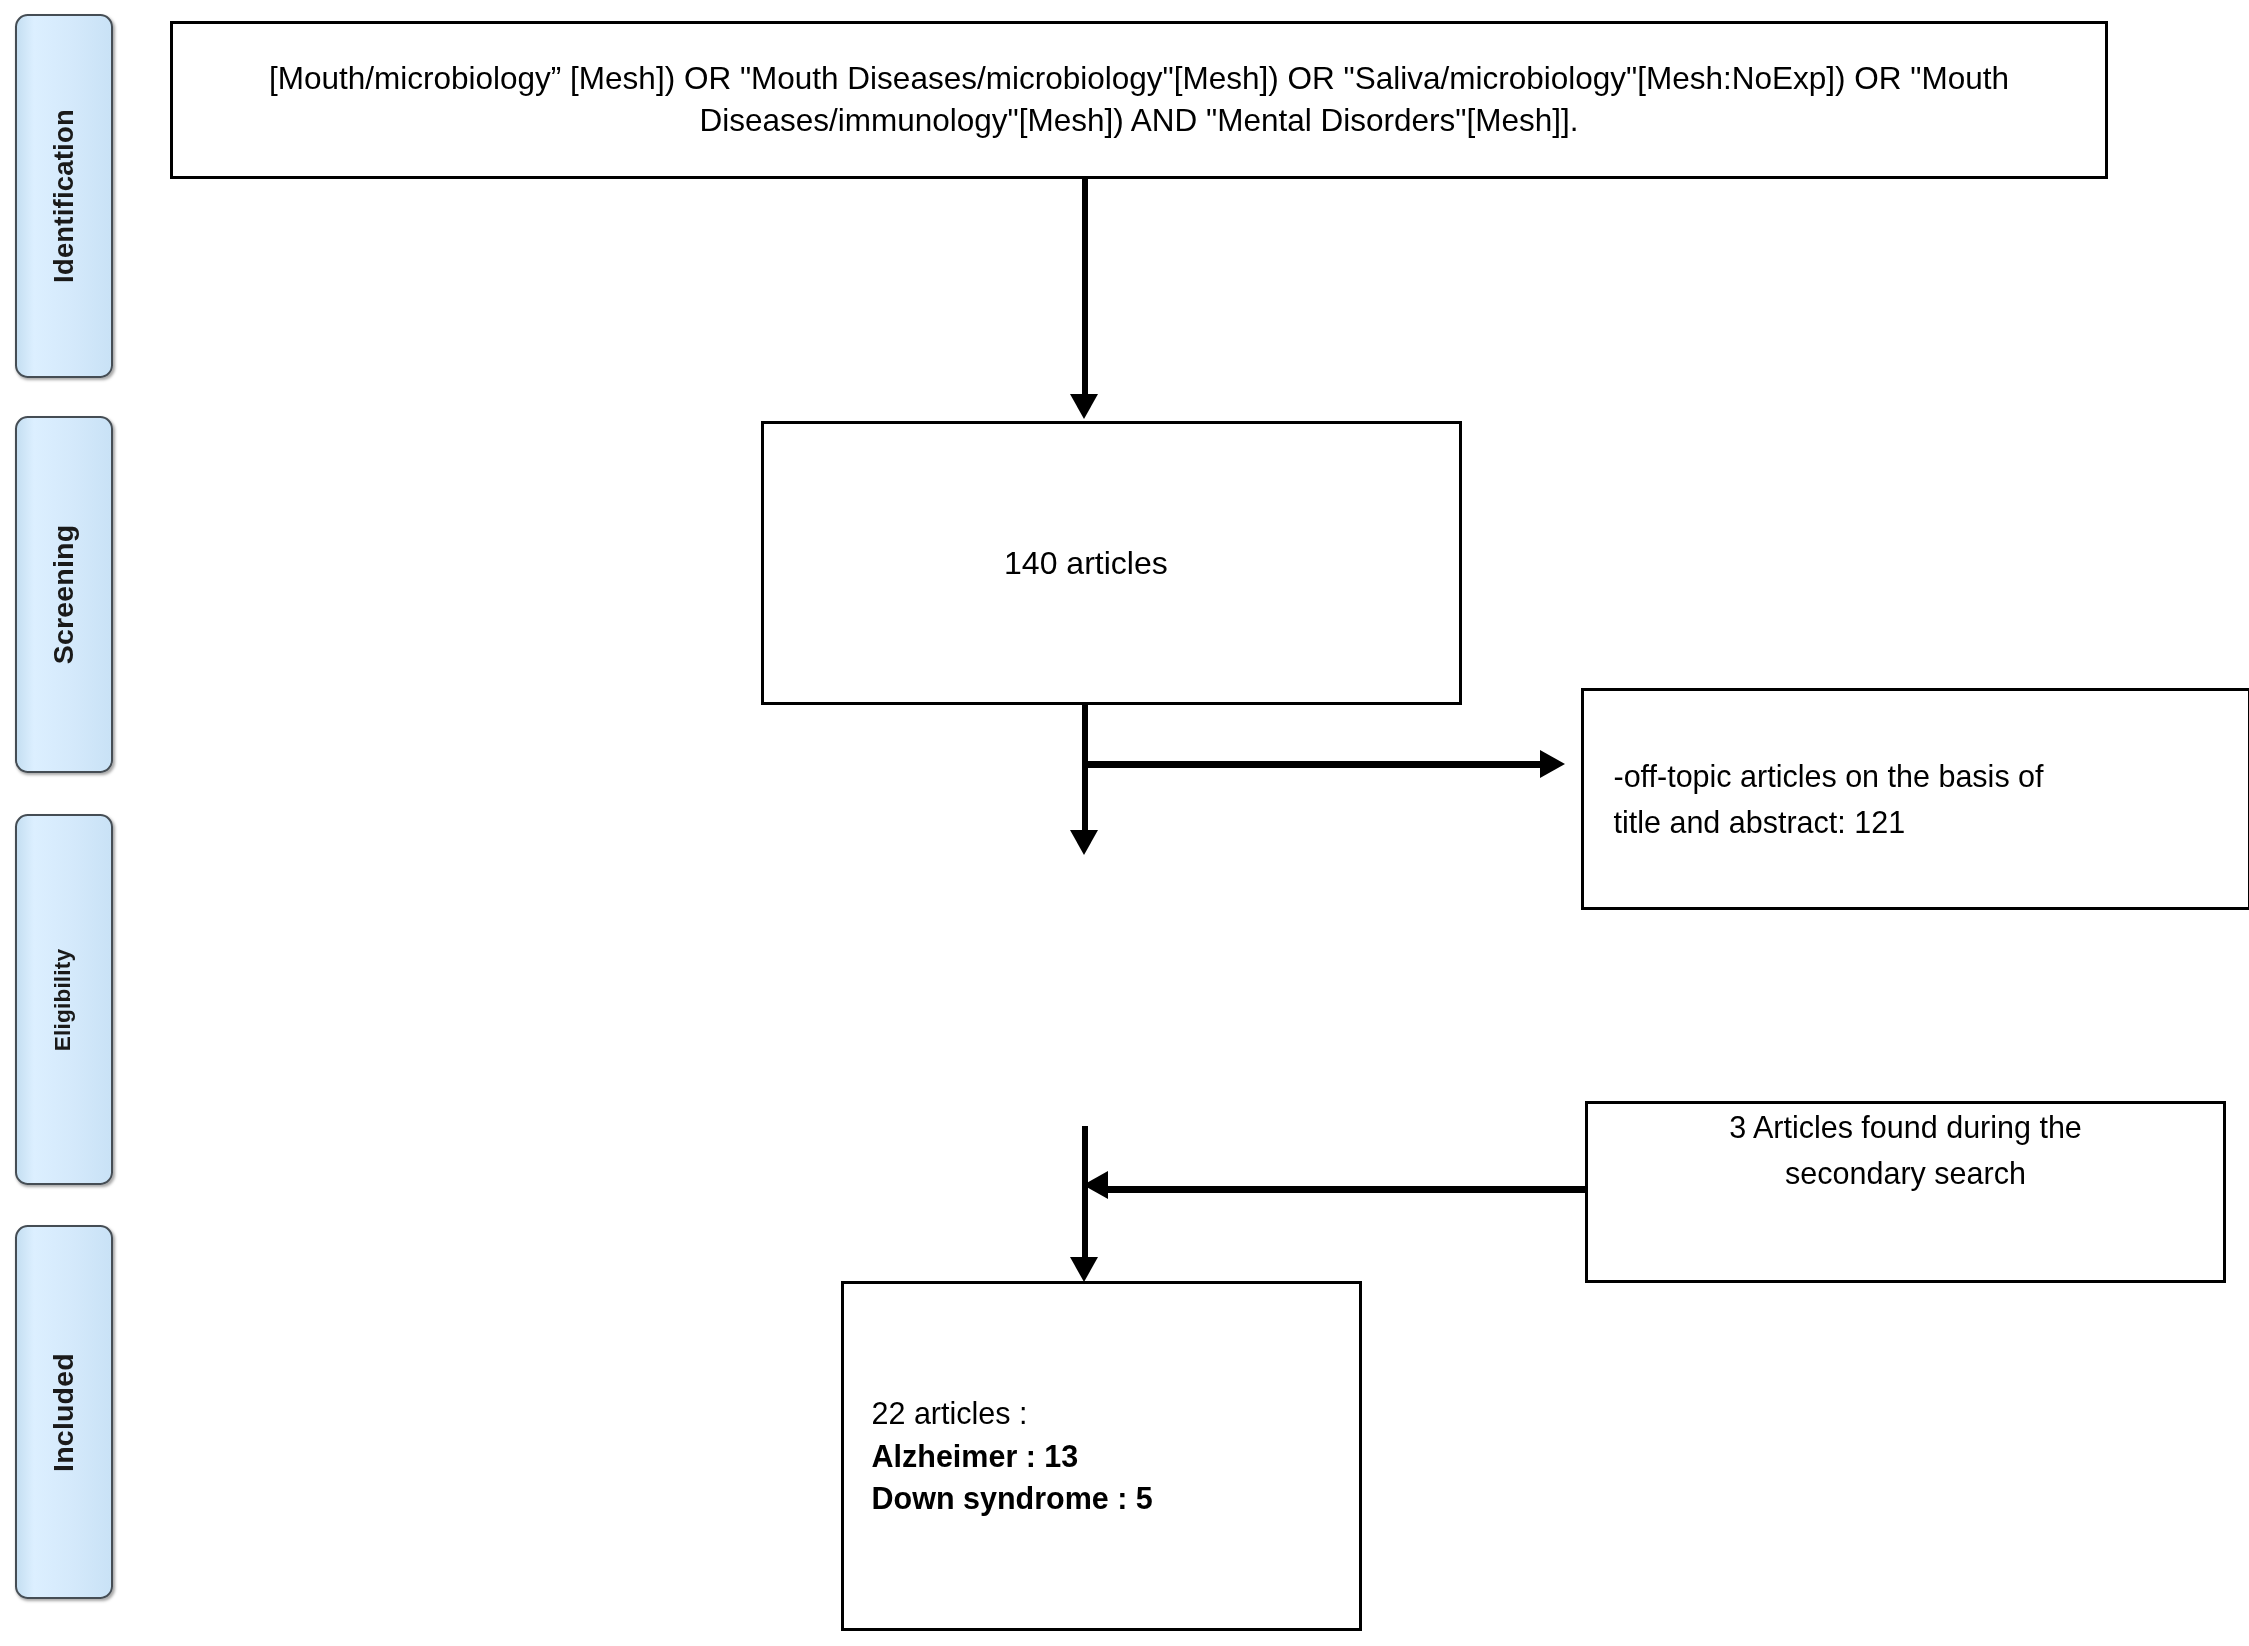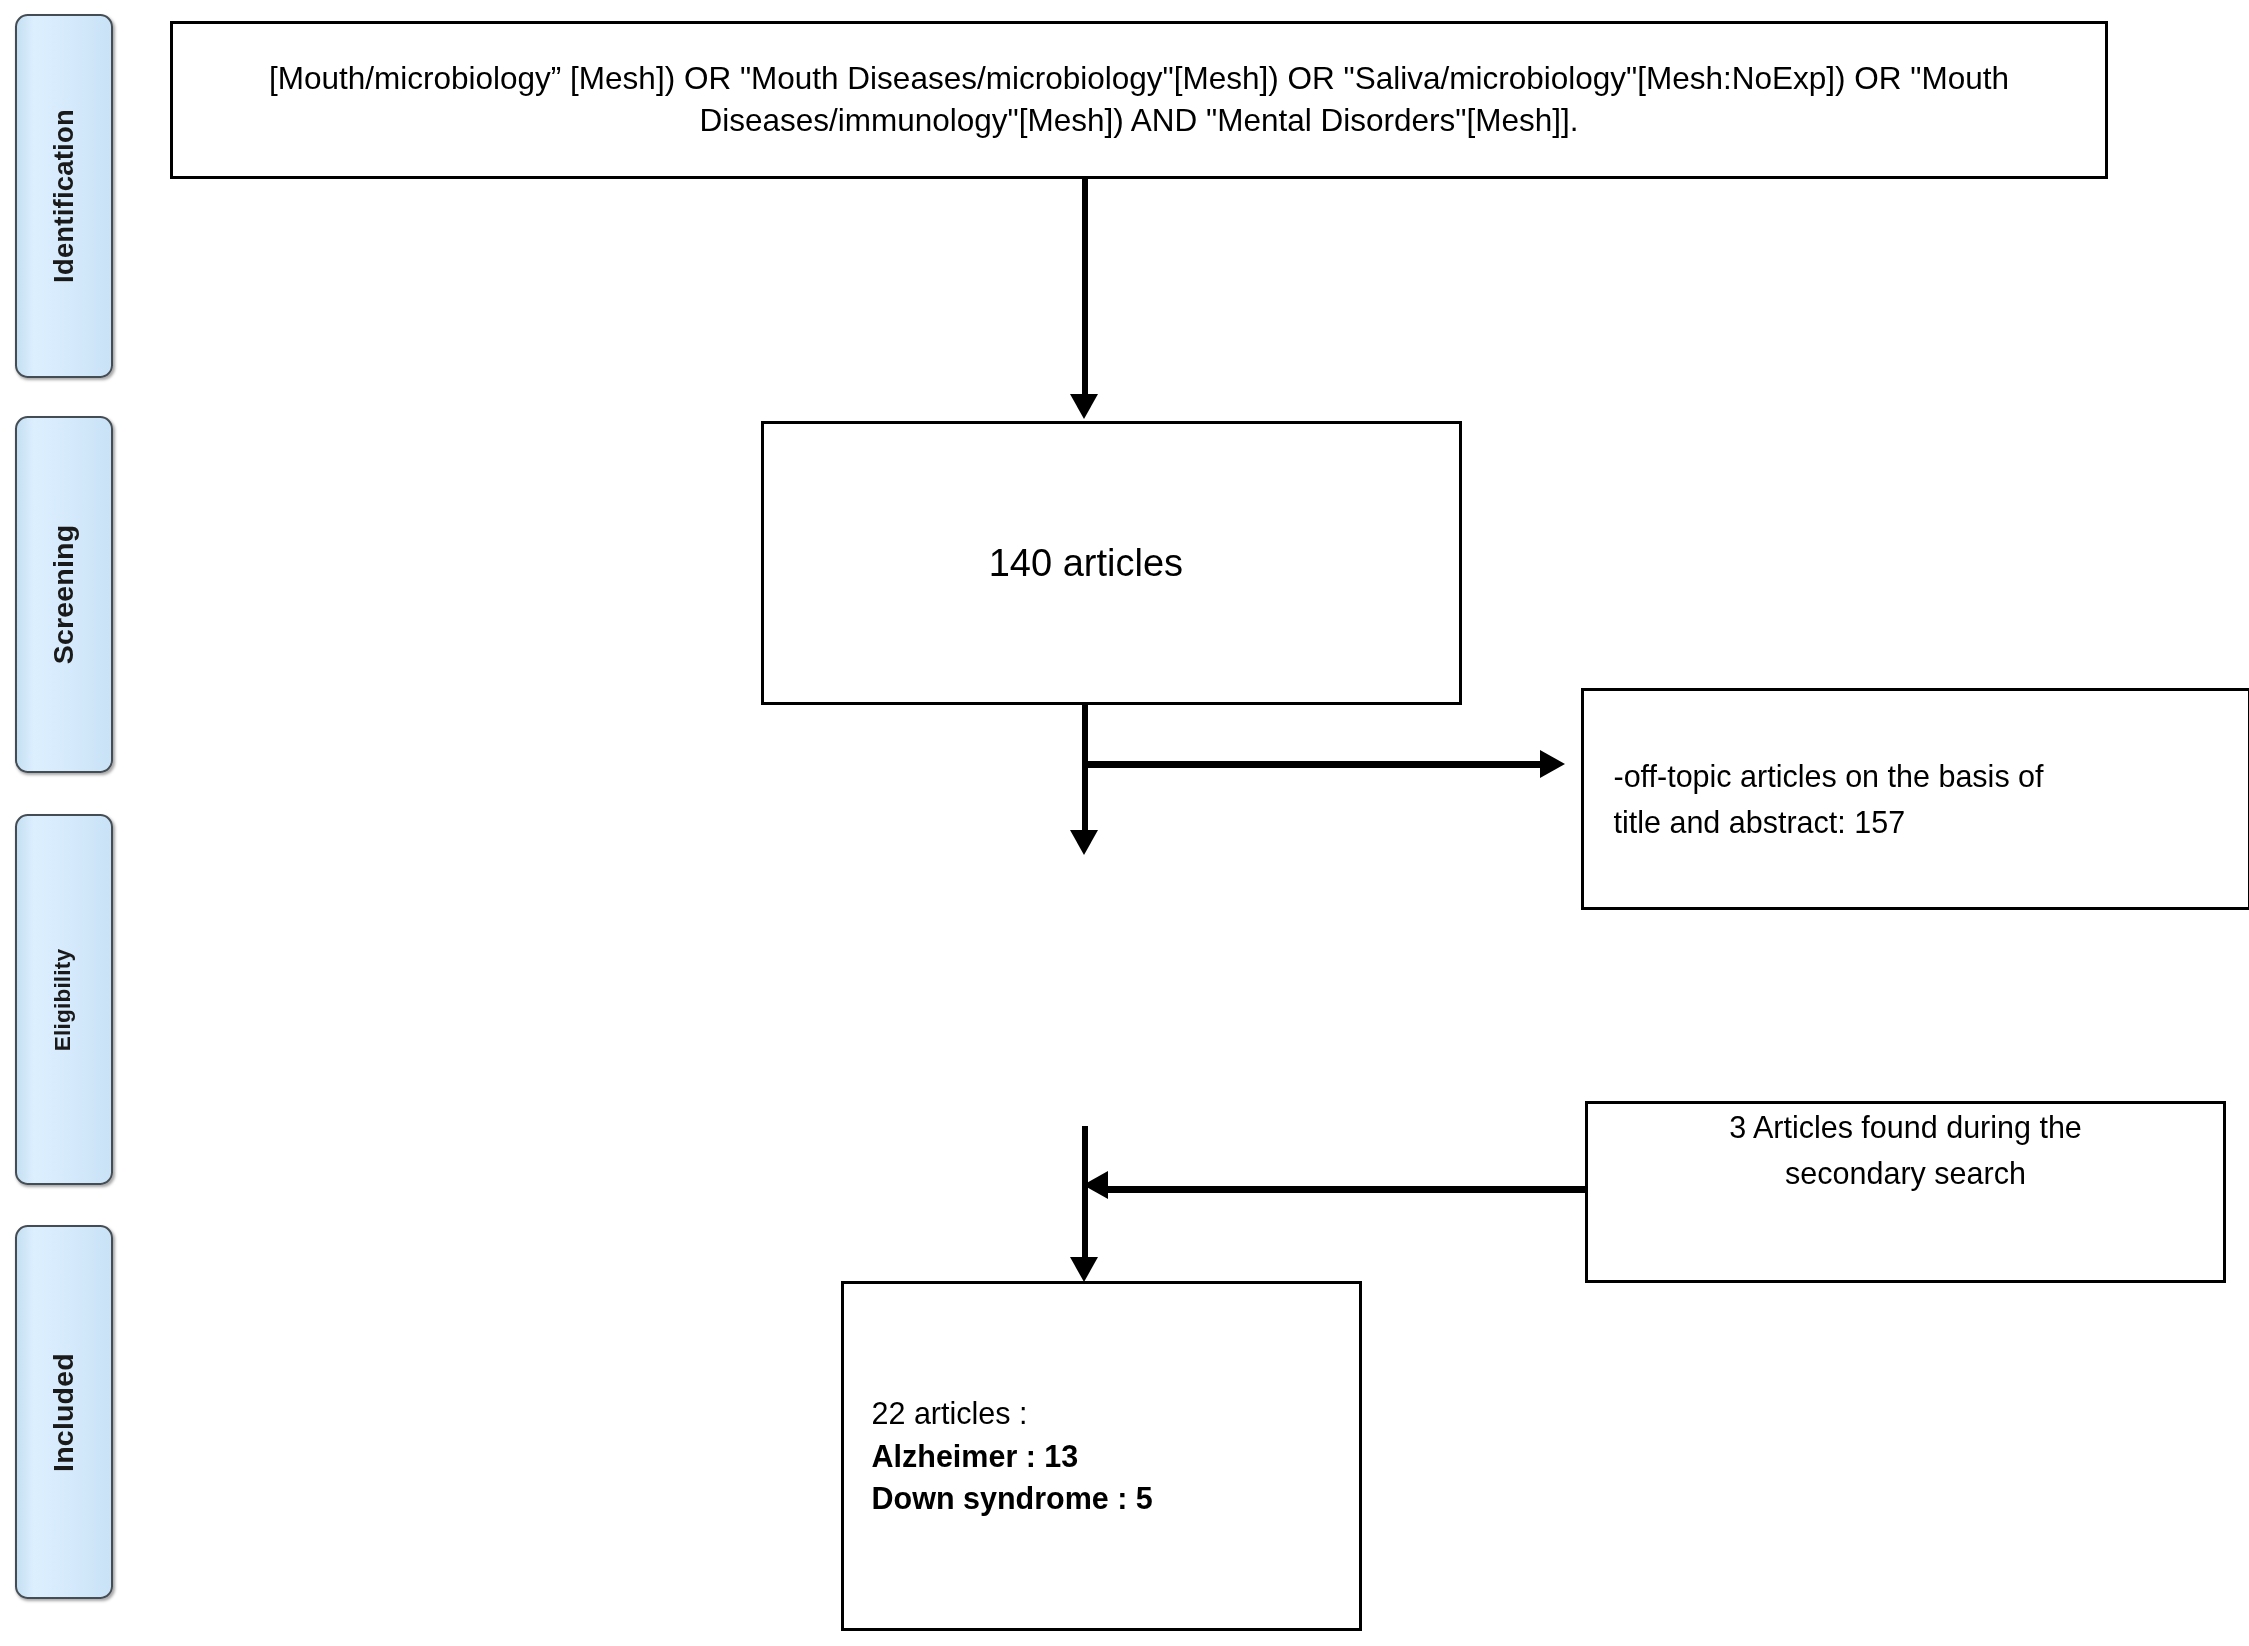--- a/index.html
+++ b/index.html
@@ -66,21 +66,21 @@
     font-size: 31.5px;
     line-height: 1.32;
     text-align: center;
     width: 100%;
   }
 
   #box-140 {
     left: 761px; top: 421px; width: 701px; height: 284px;
     display: flex; align-items: center; justify-content: center;
   }
-  #box-140 .btext { font-size: 38px; text-align: center; transform: translateX(-25.6px); }
+  #box-140 .btext { font-size: 32px; text-align: center; transform: translateX(-25.6px); }
 
   #box-19 {
     left: 761px; top: 858px; width: 721px; height: 268px;
     display: flex; align-items: center; justify-content: center;
   }
   #box-19 .btext { font-size: 30.5px; text-align: center; transform: translateX(-19.7px); }
 
   #box-offtopic {
     left: 1565px; top: 688px; width: 670px; height: 222px;
     display: flex; align-items: center; justify-content: flex-start;
@@ -197,21 +197,21 @@
   </div>
 
   <div class="vline" id="conn2-v"></div>
   <div class="hline" id="conn3-h"></div>
   <div class="arrow-right" id="conn3-a"></div>
   <div class="arrow-down" id="conn2-a"></div>
 
   <div class="fbox" id="box-offtopic">
     <div class="btext">
       <div>-off-topic articles on the basis of</div>
-      <div>title and abstract: 157</div>
+      <div>title and abstract: 121</div>
     </div>
   </div>
 
 
   <div class="vline" id="conn4-v"></div>
   <div class="hline" id="conn5-h"></div>
   <div class="arrow-left" id="conn5-a"></div>
   <div class="arrow-down" id="conn4-a"></div>
 
   <div class="fbox" id="box-secondary">

